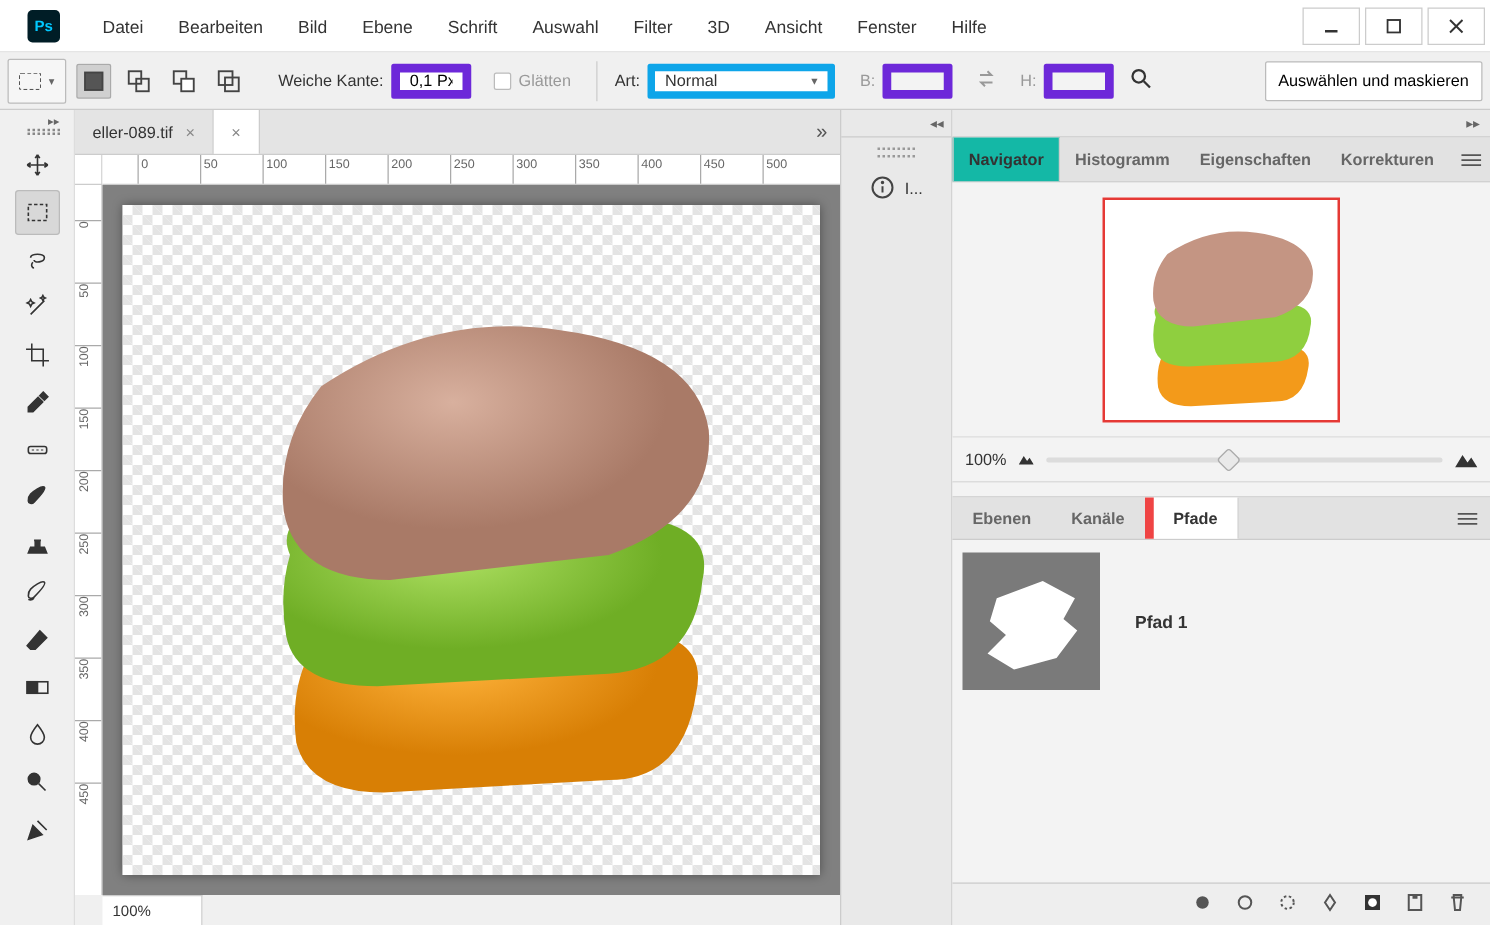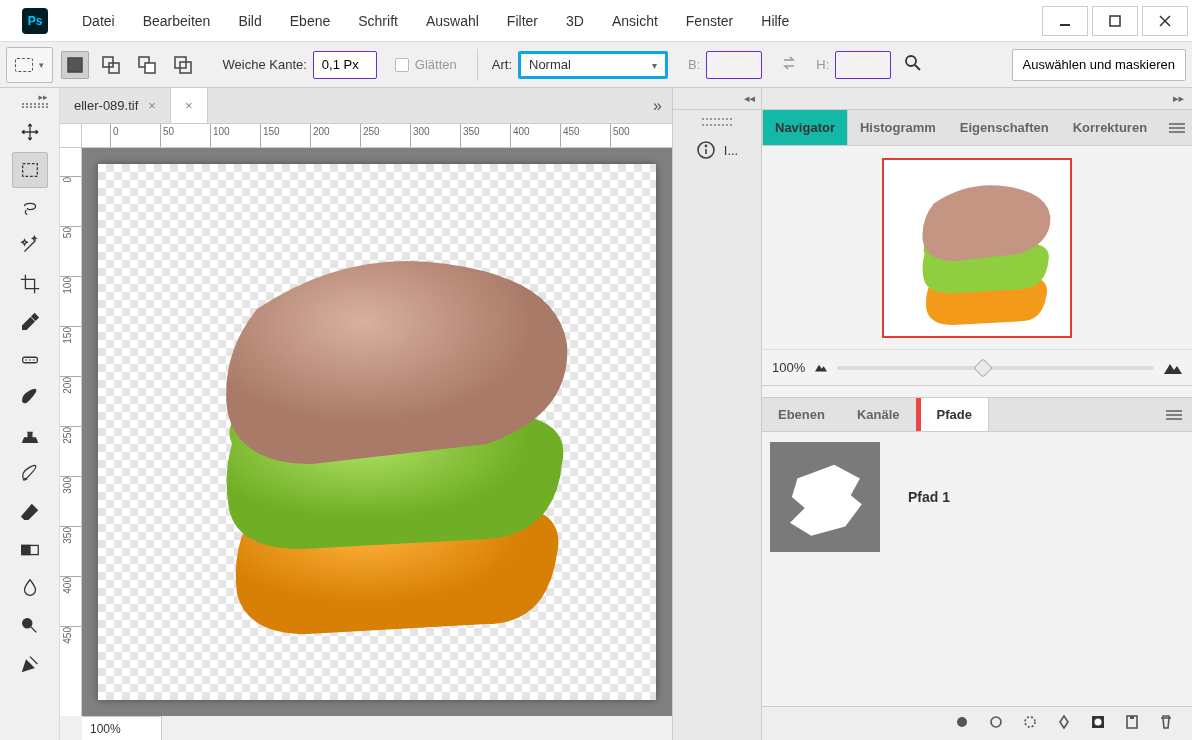--- a/index.html
+++ b/index.html
@@ -16,25 +16,25 @@
   
   .optbar { height: 46px; display:flex; align-items:center; background:#f0f0f0; border-bottom:1px solid #ccc; padding:0 6px; }
   .opt-sel { display:flex;align-items:center;height:36px;border:1px solid #bbb;background:#f6f6f6;padding:0 8px;margin-right:8px;border-radius:2px;}
   .opt-sel .dash { width:18px;height:14px;border:1.5px dashed #555;border-radius:2px;margin-right:6px;}
   .opt-sel .chev{font-size:9px;color:#666;}
   .opt-bool-group{display:flex;align-items:center;gap:8px;margin-right:26px;}
   .bool-btn{width:28px;height:28px;display:flex;align-items:center;justify-content:center;border-radius:2px;}
   .bool-btn.active{background:#d0d0d0;box-shadow:0 0 0 1px #aaa inset;}
   .bool-btn svg{width:20px;height:20px;stroke:#444;fill:none;stroke-width:1.5;}
   .opt-label{margin-right:6px;font-size:13px;}
-  .opt-input{height:28px;border:1px solid #6d28d9;background:#fff;padding:0 8px;font-size:13px;min-width:56px;border-radius:2px;}
+  .opt-input{height:28px;border:7px solid #6d28d9;background:#fff;padding:0 8px;font-size:13px;min-width:56px;border-radius:2px;}
   .opt-check{width:14px;height:14px;border:1px solid #bbb;background:#fff;margin:0 6px 0 18px;border-radius:2px;}
   .opt-gray{color:#999;}
   .opt-sep{width:1px;height:32px;background:#ccc;margin:0 14px;}
-  .opt-select{height:28px;border:3px solid #0ea5e9;background:#fff;padding:0 22px 0 8px;font-size:13px;border-radius:2px;position:relative;min-width:150px; display:flex;align-items:center;}
+  .opt-select{height:28px;border:6px solid #0ea5e9;background:#fff;padding:0 22px 0 8px;font-size:13px;border-radius:2px;position:relative;min-width:150px; display:flex;align-items:center;}
   .opt-select::after{content:"▾";position:absolute;right:8px;top:50%;transform:translateY(-50%);color:#666;font-size:10px;}
   .opt-btn-primary{margin-left:auto;height:32px;border:1px solid #bbb;background:#fff;padding:0 10px;border-radius:2px;font-size:13px;}
   .opt-swap{margin-left:18px;margin-right:18px;}
 
   
   .main { position:absolute; top:88px; bottom:0; left:0; right:0; display:flex; }
 
   
   .tools-col { width:60px; background:#f0f0f0; display:flex; flex-direction:column; align-items:center; border-right:1px solid #ddd;}
   .tool-handle{width:36px;height:16px;margin:4px 0 6px;display:flex;flex-direction:column;align-items:flex-end;justify-content:center;gap:1px;}
@@ -108,21 +108,21 @@
   .paths-body{flex:1;background:#f3f3f3;padding:10px 8px;overflow:auto;}
   .path-row{display:flex;align-items:center;gap:16px;}
   .path-thumb{width:110px;height:110px;background:#7a7a7a;display:flex;align-items:center;justify-content:center;}
   .path-thumb svg{width:92px;height:92px;}
   .path-name{font-size:14px;font-weight:600;margin-left:12px;}
   .paths-footer{height:34px;border-top:1px solid #ccc;display:flex;align-items:center;justify-content:flex-end;gap:18px;padding:0 18px;background:#eee;}
   .paths-footer svg{width:16px;height:16px;stroke:#555;fill:none;stroke-width:1.6;}
 
   .subtabs{height:34px;display:flex;align-items:stretch;background:#e2e2e2;border-bottom:1px solid #ccc;}
   .subtab{padding:0 16px;display:flex;align-items:center;font-size:13px;font-weight:600;color:#666;}
-  .subtab.active{background:#fff;color:#333;border-left:5px solid #ef4444;border-right:1px solid #ccc;}
+  .subtab.active{background:#fff;color:#333;border-left:7px solid #ef4444;border-right:1px solid #ccc;}
 
 </style>
 </head>
 <body>
 
 <div class="menubar">
   <div class="ps-logo">Ps</div>
   <div class="menu-item">Datei</div>
   <div class="menu-item">Bearbeiten</div>
   <div class="menu-item">Bild</div>

